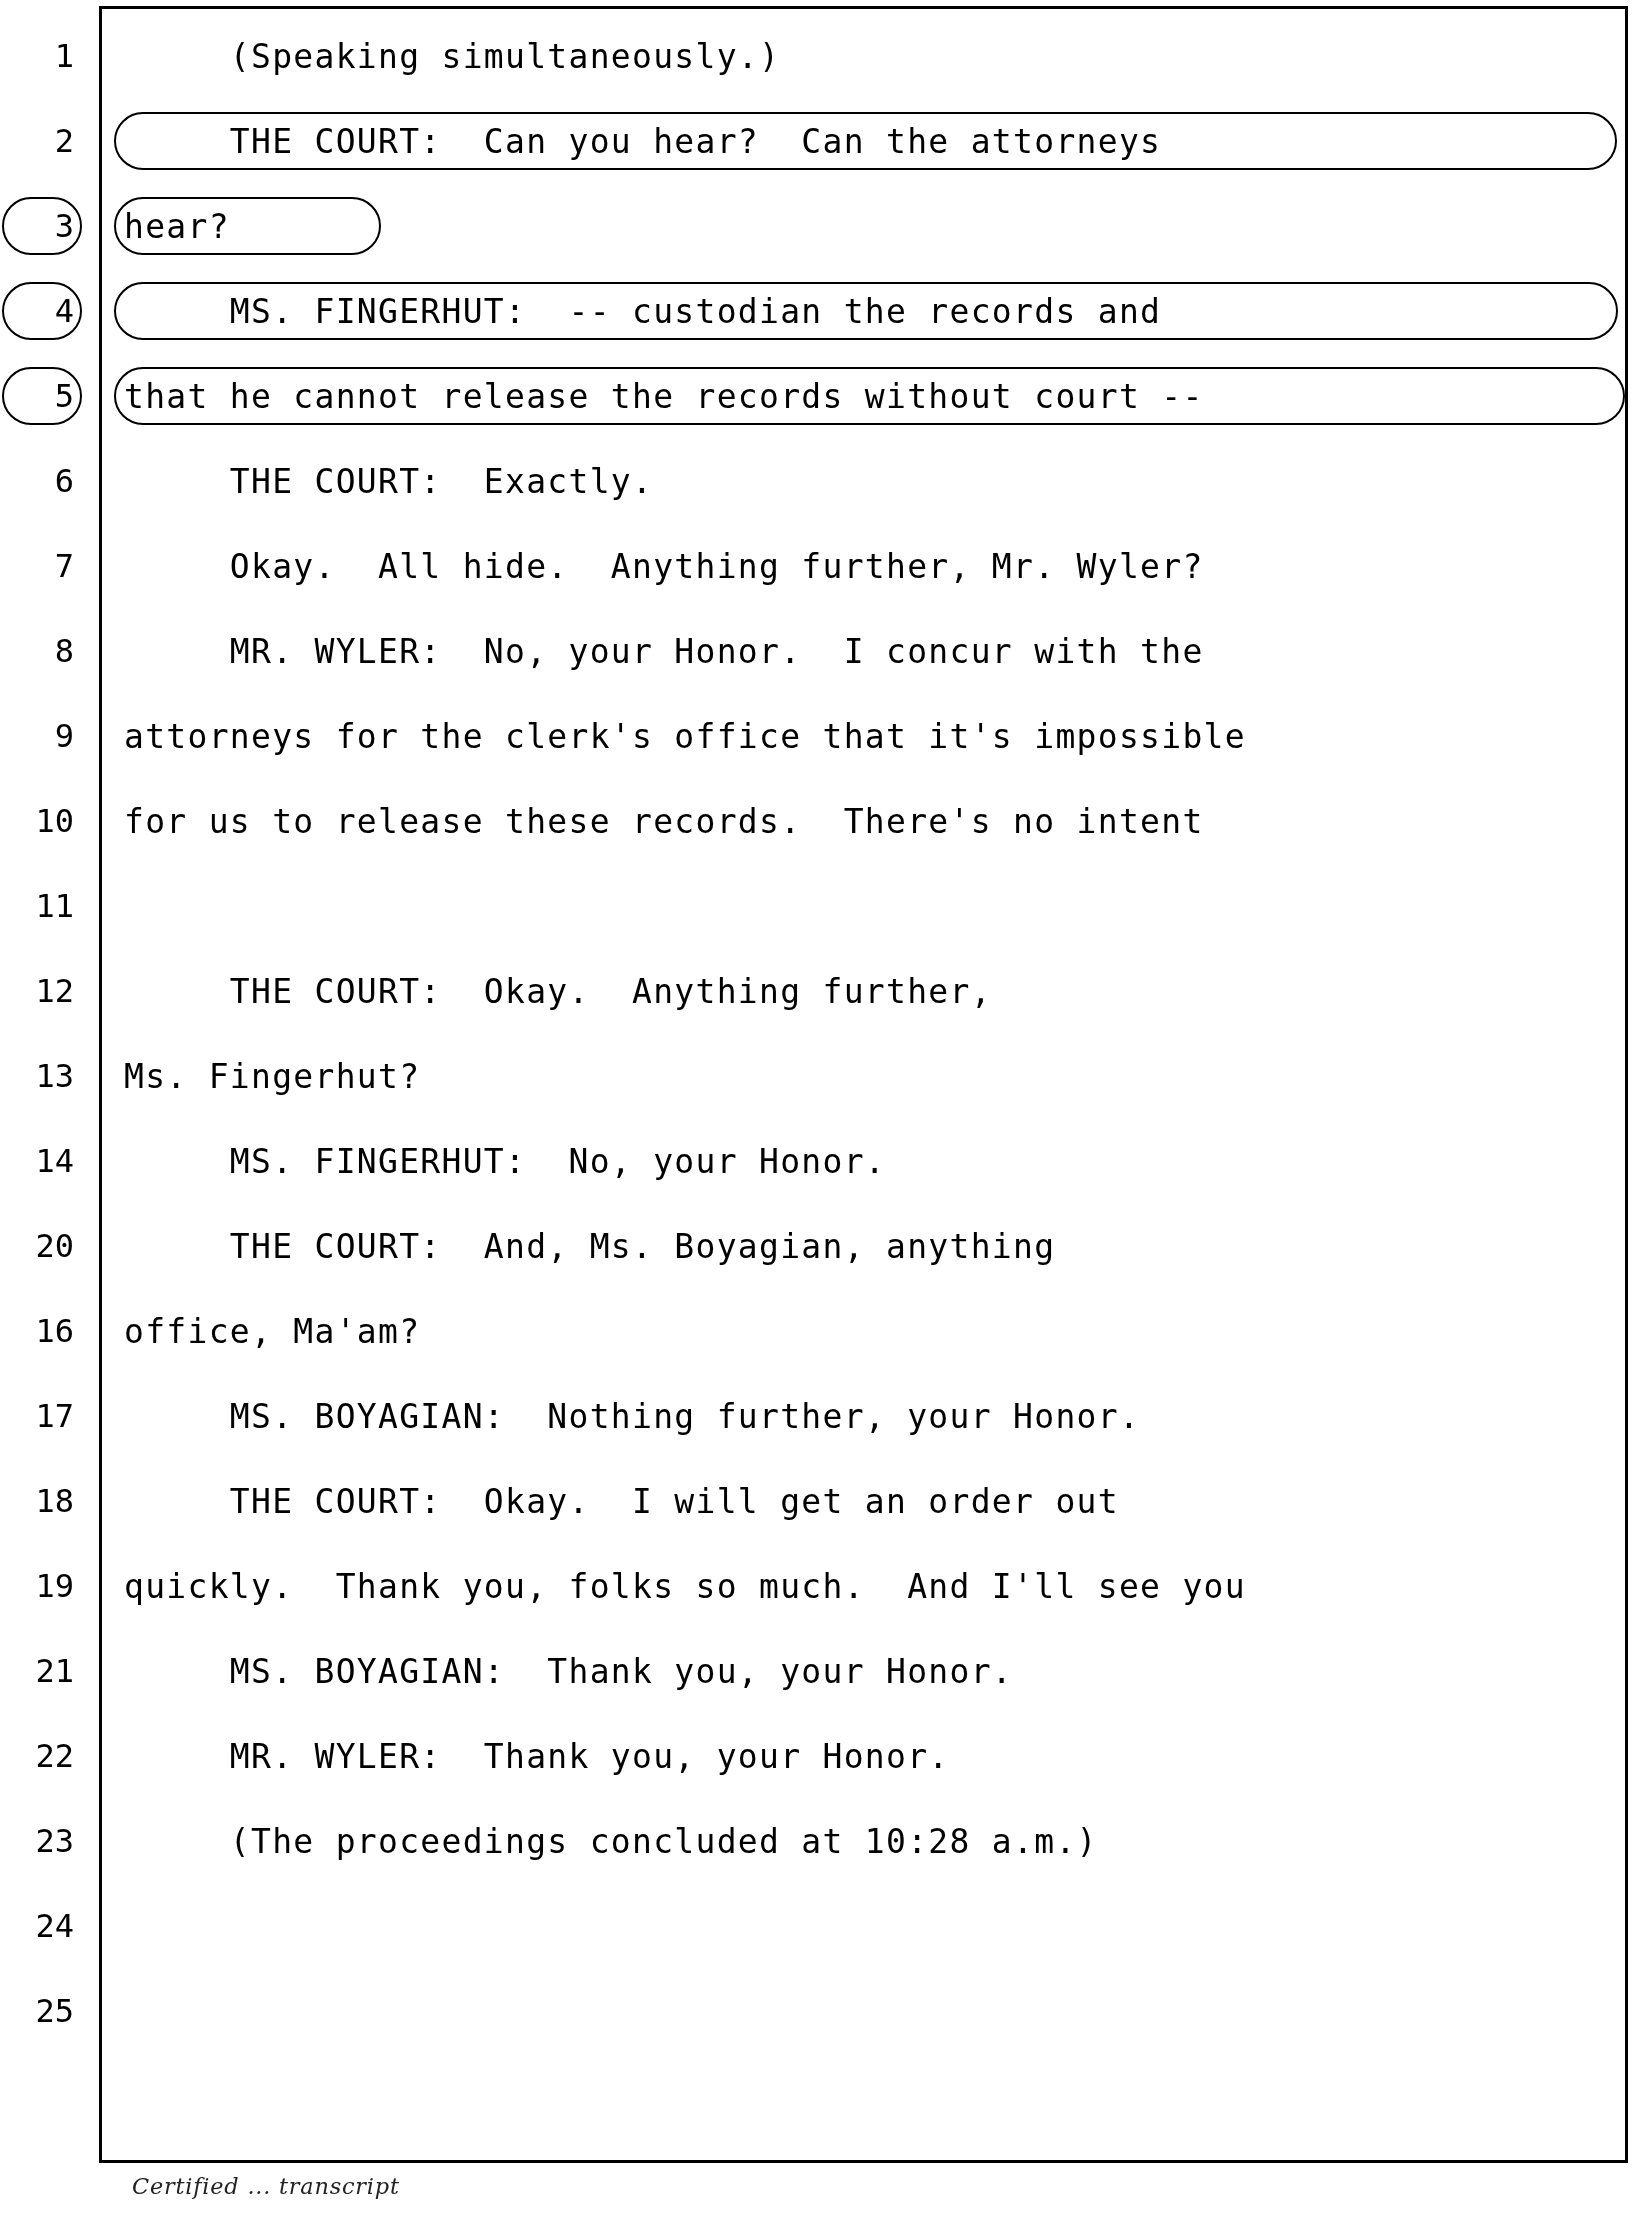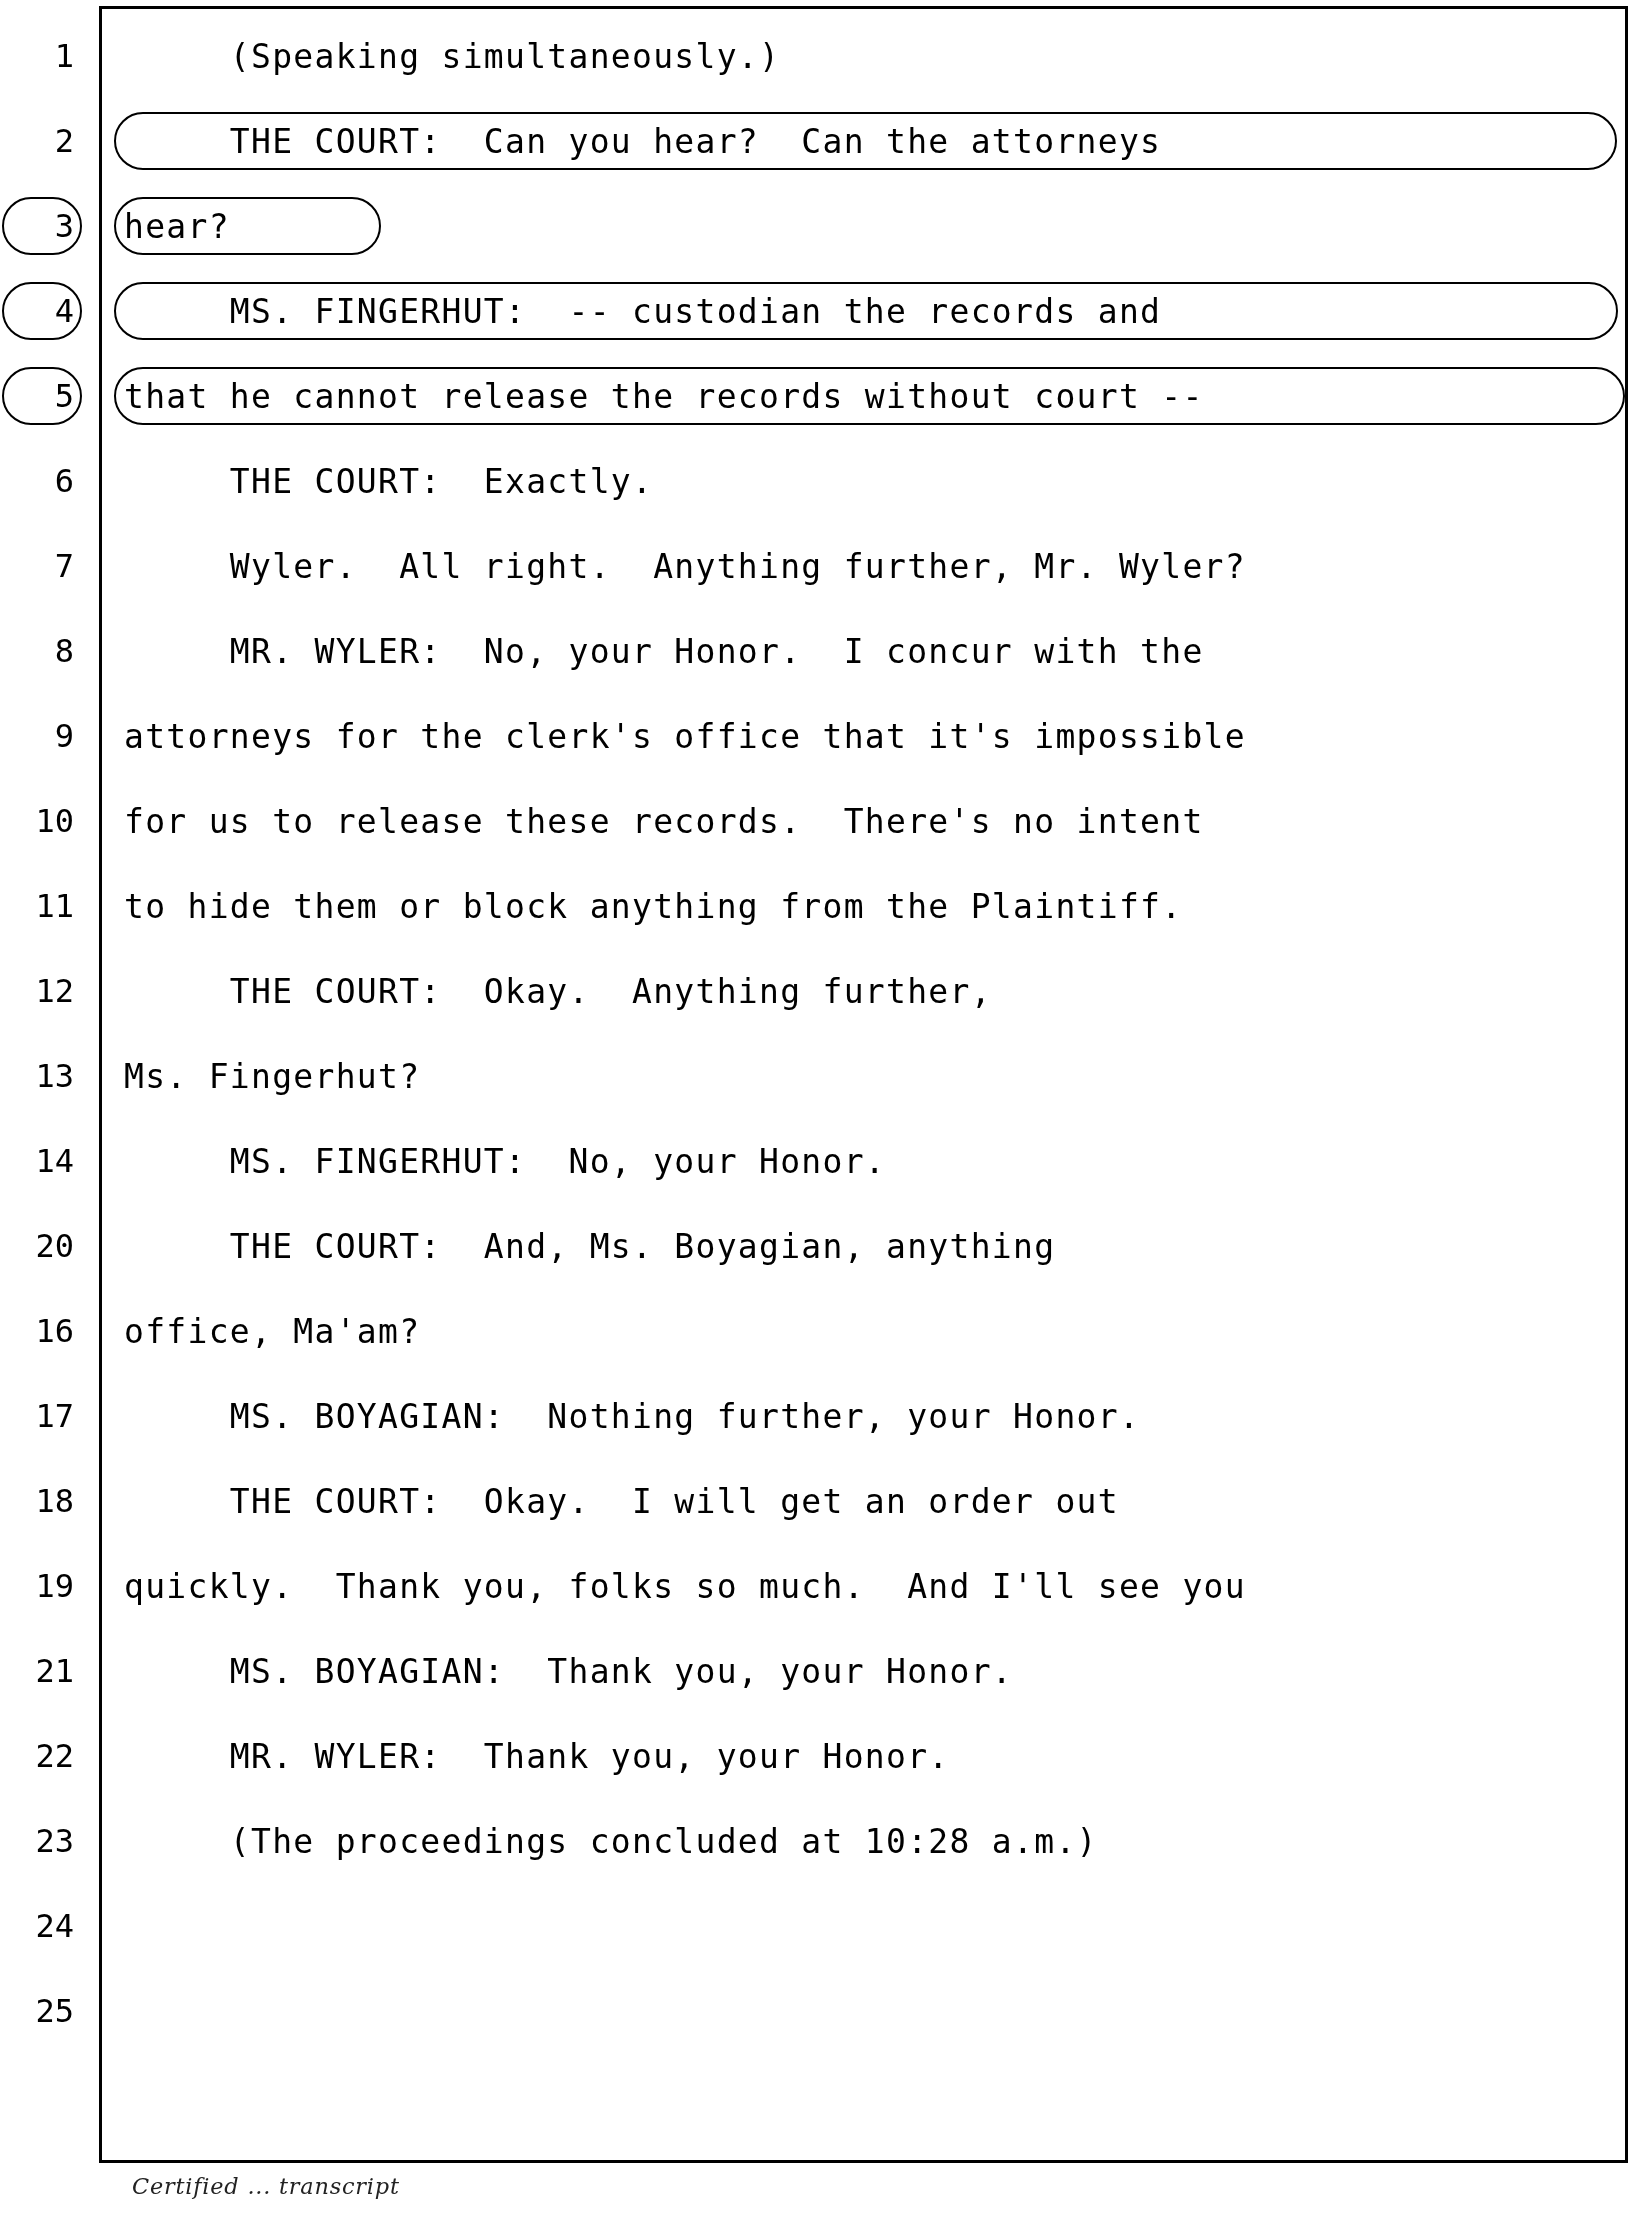--- a/index.html
+++ b/index.html
@@ -140,37 +140,36 @@
       <div class="line marked marknum" style="--mark-right: 22.4px;">
         <div class="line-number">5</div>
         <div class="line-text">that he cannot release the records without court --</div>
       </div>
       <div class="line">
         <div class="line-number">6</div>
         <div class="line-text">     THE COURT:  Exactly.</div>
       </div>
       <div class="line">
         <div class="line-number">7</div>
-        <div class="line-text">     Wyler.  All right.  Anything further, Mr. Wyler?</div>
+        <div class="line-text">     Okay.  All hide.  Anything further, Mr. Wyler?</div>
       </div>
       <div class="line">
         <div class="line-number">8</div>
         <div class="line-text">     MR. WYLER:  No, your Honor.  I concur with the</div>
       </div>
       <div class="line">
         <div class="line-number">9</div>
         <div class="line-text">attorneys for the clerk's office that it's impossible</div>
       </div>
       <div class="line">
         <div class="line-number">10</div>
         <div class="line-text">for us to release these records.  There's no intent</div>
       </div>
       <div class="line">
         <div class="line-number">11</div>
-        <div class="line-text">to hide them or block anything from the Plaintiff.</div>
       </div>
       <div class="line">
         <div class="line-number">12</div>
         <div class="line-text">     THE COURT:  Okay.  Anything further,</div>
       </div>
       <div class="line">
         <div class="line-number">13</div>
         <div class="line-text">Ms. Fingerhut?</div>
       </div>
       <div class="line">

